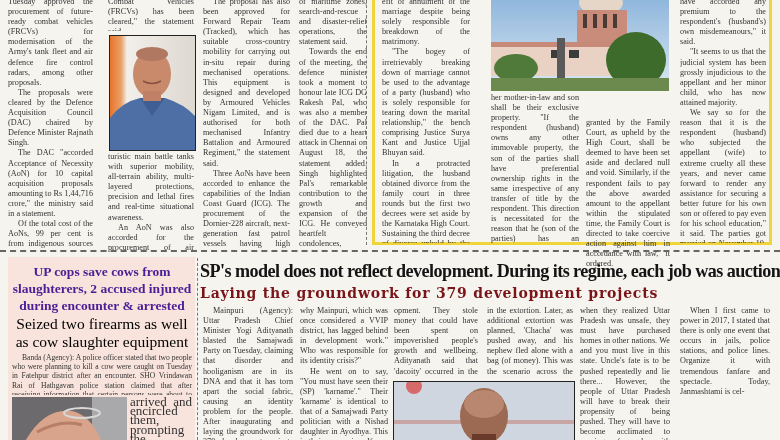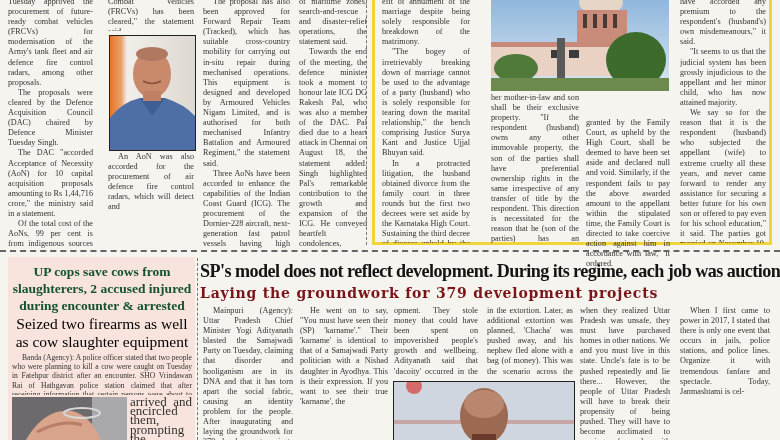--- a/index.html
+++ b/index.html
@@ -24,21 +24,21 @@
   .yellow-box {
     position:absolute; left:372px; top:-4px; width:400px; height:249px;
     border:3px solid #f1d43a; box-sizing:border-box; border-top:none;
   }
   .pink-box {
     position:absolute; left:8px; top:257px; width:187px; height:190px;
     background:#f8e4dc;
   }
   .h-cow {
     position:absolute; left:12px; top:263px; width:180px; text-align:center;
-    font-family:"Liberation Serif", serif; font-weight:bold; font-size:13.5px; line-height:17px; color:#14532d;
+    font-family:"Liberation Serif", serif; font-weight:bold; font-size:13.5px; line-height:17px; color:#4c1d95;
   }
   .h-cow-sub {
     position:absolute; left:12px; top:315px; width:180px; text-align:center;
     font-family:"Liberation Serif", serif; font-size:15.5px; line-height:18px; color:#000000;
   }
   .h-yogi {
     position:absolute; left:200px; top:258px; width:578px;
     font-family:"Liberation Serif", serif; font-weight:bold; font-size:19.5px; line-height:26px;
     color:#141414; letter-spacing:-0.6px; white-space:nowrap; transform:scaleX(0.93); transform-origin:left;
   }
@@ -46,21 +46,21 @@
     position:absolute; left:200px; top:283px; width:578px; text-align:left;
     font-family:"DejaVu Serif", serif; font-weight:bold; font-size:14px; line-height:20px;
     color:#7a1418; letter-spacing:0.8px; white-space:nowrap;
   }
 </style>
 </head>
 <body>
 
 <div class="col" style="left:8px; top:-3px; width:85px; height:252px;">
   <p class="noind">Tuesday approved the procurement of future-ready combat vehicles (FRCVs) for modernisation of the Army's tank fleet and air defence fire control radars, among other proposals.</p>
-  <p>The proposals were cleared by the Defence Acquisition Council (DAC) chaired by Defence Minister Tuesday Singh.</p>
+  <p>The proposals were cleared by the Defence Acquisition Council (DAC) chaired by Defence Minister Rajnath Singh.</p>
   <p>The DAC "accorded Acceptance of Necessity (AoN) for 10 capital acquisition proposals amounting to Rs 1,44,716 crore," the ministry said in a statement.</p>
   <p>Of the total cost of the AoNs, 99 per cent is from indigenous sources under the "Buy (Indian)" and "Buy (Indian-Indigenously Designed Developed and Manufactured)" categories, it added.</p>
 
 </div>
 
 <div class="col" style="left:108px; top:-3px; width:86px; height:34px;">
   <p class="noind">Combat Vehicles (FRCVs) has been cleared," the statement said.</p>
 
 </div>
 
@@ -78,20 +78,21 @@
     <path d="M0 114 L0 82 Q12 66 30 62 L55 62 Q74 68 85 80 L85 114 Z" fill="#4d6fa6"></path>
     <path d="M30 62 L42 80 L55 62 Z" fill="#3f5f94"></path>
     <ellipse cx="42" cy="38" rx="19" ry="24" fill="#c98a6c"></ellipse>
     <ellipse cx="42" cy="18" rx="16" ry="7" fill="#b07860"></ellipse>
     <rect x="33" y="55" width="18" height="10" fill="#c08066"></rect>
     <path d="M33 45 Q42 50 51 45" stroke="#8a5040" stroke-width="1.5" fill="none"></path>
   </svg>
 </div>
 
 <div class="col" style="left:108px; top:152px; width:86px; height:100px;">
+  <p class="noind">turistic main battle tanks with superior mobility, all-terrain ability, multi-layered protections, precision and lethal fires and real-time situational awareness.</p>
   <p>An AoN was also accorded for the procurement of air defence fire control radars, which will detect and</p>
 </div>
 
 <div class="col" style="left:203px; top:-3px; width:87px; height:252px;">
   <p>The proposal has also been approved for Forward Repair Team (Tracked), which has suitable cross-country mobility for carrying out in-situ repair during mechanised operations. This equipment is designed and developed by Armoured Vehicles Nigam Limited, and is authorised for both mechanised Infantry Battalion and Armoured Regiment," the statement said.</p>
   <p>Three AoNs have been accorded to enhance the capabilities of the Indian Coast Guard (ICG). The procurement of the Dornier-228 aircraft, next-generation fast patrol vessels having high operational features in rough weather conditions and next-generation offshore patrol vessels with advanced technology and enhanced long-range operations will enhance the</p>
 </div>
 
 <div class="col" style="left:299px; top:-3px; width:68px; height:252px;">
   <p class="noind">of maritime zones, search-and-rescue and disaster-relief operations, the statement said.</p>
@@ -173,20 +174,21 @@
 
 <div class="dash-v" style="left:197px; top:258px; height:182px;"></div>
 
 <div class="h-yogi">SP's model does not reflect development. During its regime, each job was auctioned off: Yogi</div>
 <div class="h-yogi-sub">Laying the groundwork for 379 development projects</div>
 
 <div class="col" style="left:203px; top:306px; width:90px; height:134px;">
   <p>Mainpuri (Agency): Uttar Pradesh Chief Minister Yogi Adityanath blasted the Samajwadi Party on Tuesday, claiming that disorder and hooliganism are in its DNA and that it has torn apart the social fabric, causing an identity problem for the people. After inaugurating and laying the groundwork for 379 development projects worth more than Rs 361 crore at AK Inter College in Karhal,</p>
 </div>
 <div class="col" style="left:300px; top:306px; width:88px; height:134px;">
+  <p class="noind">why Mainpuri, which was once considered a VVIP district, has lagged behind in development work." Who was responsible for its identity crisis?"</p>
   <p>He went on to say, "You must have seen their (SP) 'karname'." Their 'karname' is identical to that of a Samajwadi Party politician with a Nishad daughter in Ayodhya. This is their expression. If you want to see their true 'karname', the</p>
 </div>
 <div class="col" style="left:394px; top:306px; width:84px; height:72px;">
   <p class="noind">opment. They stole money that could have been spent on impoverished people's growth and wellbeing. Adityanath said that 'dacoity' occurred in the employment that were to be handed to the young.</p>
 </div>
 <div class="col" style="left:487px; top:306px; width:86px; height:72px;">
   <p class="noind">in the extortion. Later, as additional extortion was planned, 'Chacha' was pushed away, and his nephew fled alone with a bag (of money). This was the scenario across the entire state."</p>
 </div>
 <div class="photo" style="left:393px; top:381px; width:180px; height:62px;">
   <svg width="180" height="62" viewBox="0 0 180 62">

